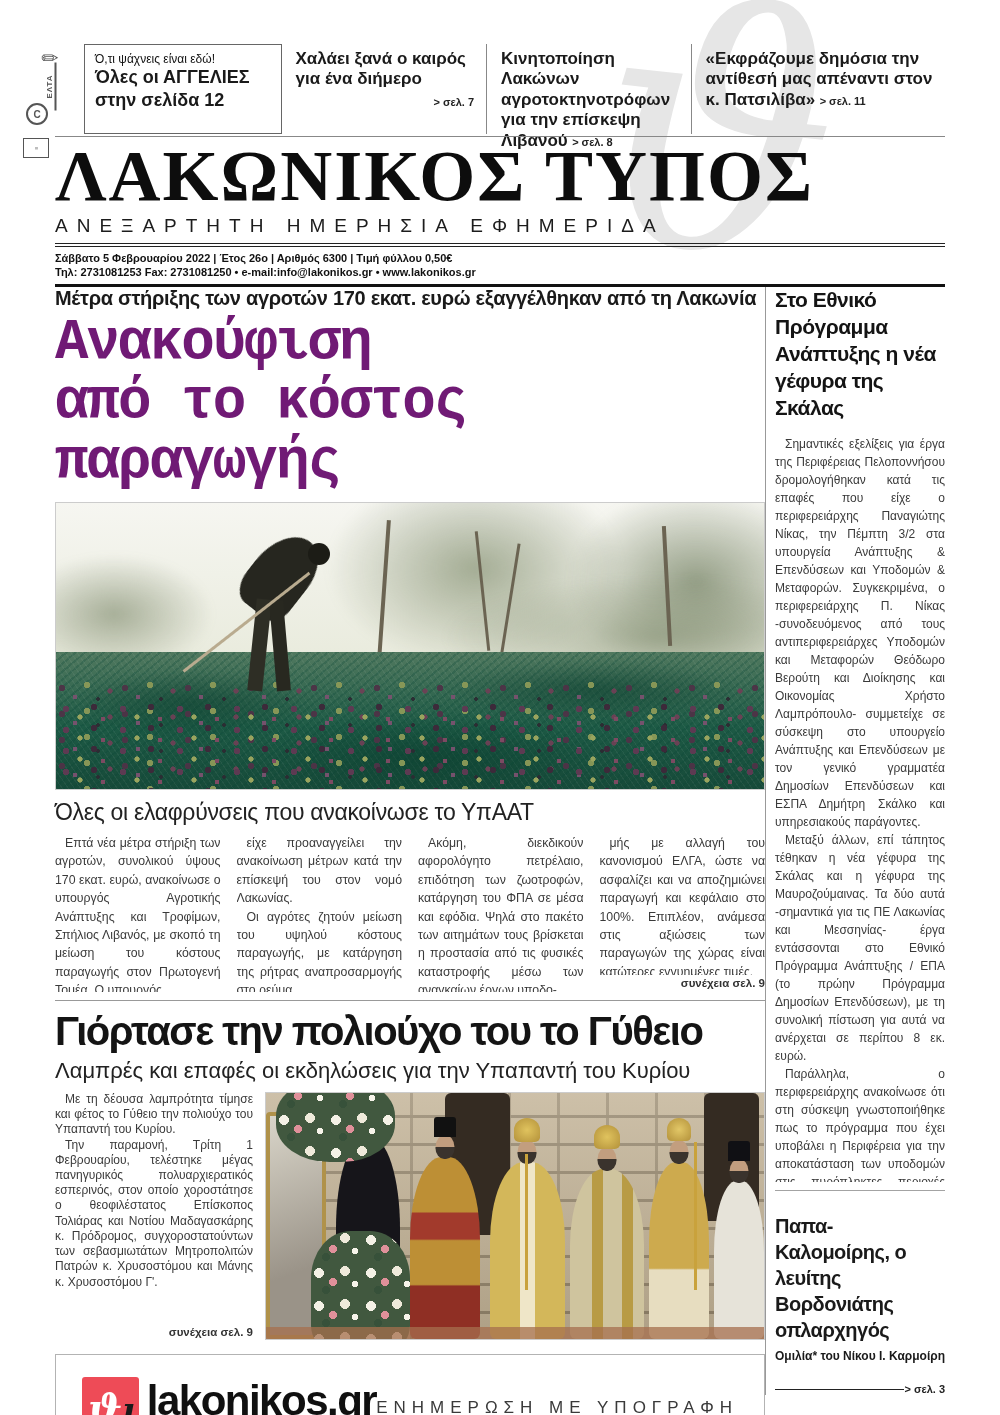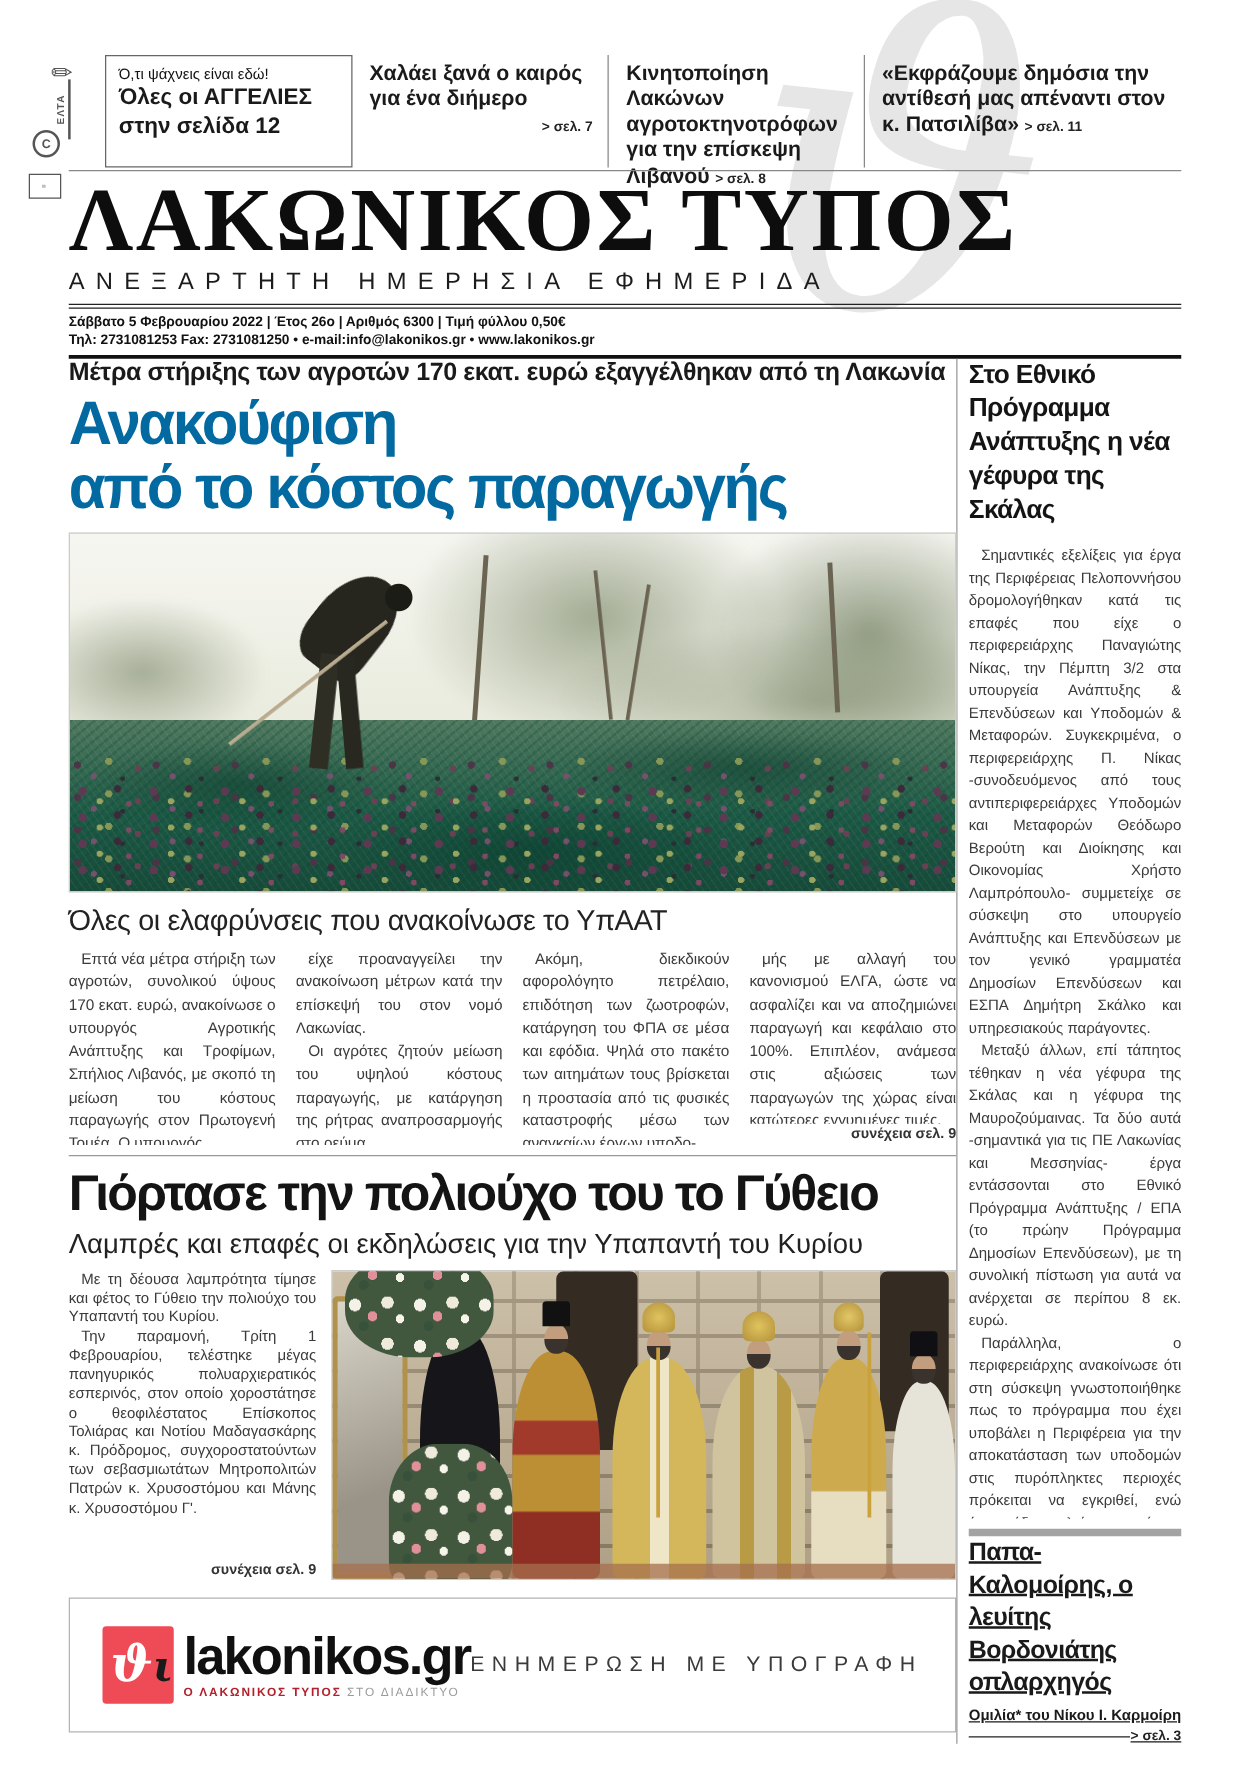--- a/index.html
+++ b/index.html
@@ -43,21 +43,21 @@
   .mh-contact { font-size:11px; font-weight:bold; margin-top:2px; color:#111; }
   .mh-thick { margin-top:6px; border-top:3px solid #111; }
 
   
   .main { position:absolute; left:55px; right:55px; top:287px; height:1108px; display:flex; z-index:1; }
   .left-main { width:710px; }
   .right-col { width:180px; margin-left:0; border-left:1px solid #999; padding-left:9px;
     display:flex; flex-direction:column; }
 
   .kicker { font-size:20px; font-weight:bold; letter-spacing:-0.3px; }
-  .headline { font-weight:bold; font-size:49px; line-height:1.04; letter-spacing:-2px; margin-top:4px; color:#0369a1; }
+  .headline { font-weight:bold; font-size:57px; line-height:1.04; letter-spacing:-2px; margin-top:4px; color:#701a75;font-family:Liberation Mono, monospace; }
   .headline span { display:block; transform:scaleX(0.98); transform-origin:left; }
 
   
   .photo1 { position:relative; width:710px; height:288px; margin-top:10px; overflow:hidden; border:1px solid #ccc; background:#eef0e8; }
   .p1-sky { position:absolute; inset:0 0 45% 0; background:linear-gradient(#f6f6f1,#e9ebdd); }
   .blob { position:absolute; border-radius:50%; filter:blur(4px); }
   .b1 { left:38%; top:-12%; width:300px; height:200px; background:radial-gradient(ellipse, rgba(100,115,78,.55), rgba(100,115,78,0) 70%); }
   .b2 { left:72%; top:-6%; width:260px; height:190px; background:radial-gradient(ellipse, rgba(88,104,70,.6), rgba(88,104,70,0) 70%); }
   .b3 { left:-6%; top:18%; width:200px; height:120px; background:radial-gradient(ellipse, rgba(96,110,76,.5), rgba(96,110,76,0) 70%); }
   .b4 { left:55%; top:26%; width:420px; height:120px; background:radial-gradient(ellipse, rgba(92,108,72,.45), rgba(92,108,72,0) 72%); }
@@ -169,24 +169,24 @@
   .logo-text { font-size:42px; font-weight:bold; letter-spacing:-1.5px; color:#101010; line-height:1; }
   .logo-tag { font-size:9.5px; letter-spacing:1.5px; margin-top:3px; }
   .logo-tag .tag-b { color:#b3202c; font-weight:bold; }
   .logo-tag .tag-l { color:#9a9a9a; }
   .banner-slogan { margin-left:auto; font-size:17px; letter-spacing:6px; color:#3a3a3a; white-space:nowrap; }
 
   
   .rc-head { font-size:21px; font-weight:bold; line-height:1.28; letter-spacing:-0.5px; color:#141414; }
   .rc-body { flex:1; overflow:hidden; margin-top:14px; font-size:12px; line-height:1.5; text-align:justify; color:#3a3a3a; }
   .rc-body p { text-indent:10px; }
-  .promo { border-top:6px solid #a3a3a3; padding-top:0; margin-top:8px;text-decoration:underline; }
+  .promo { border-top:1px solid #a3a3a3; padding-top:22px; margin-top:8px; }
   .promo-head { font-size:20px; font-weight:bold; line-height:1.3; letter-spacing:-0.5px; }
   .promo-byline { font-size:12px; font-weight:bold; margin-top:6px; }
-  .promo-pageline { display:flex; align-items:center; gap:0; margin-top:4px; }
+  .promo-pageline { display:flex; align-items:center; gap:0; margin-top:20px; }
   .promo-rule { flex:1; border-top:1.5px solid #222; }
 </style>
 </head>
 <body>
 
 <div class="page">
 
   <div class="watermark">ϑ</div>
 
   <div class="postal">

